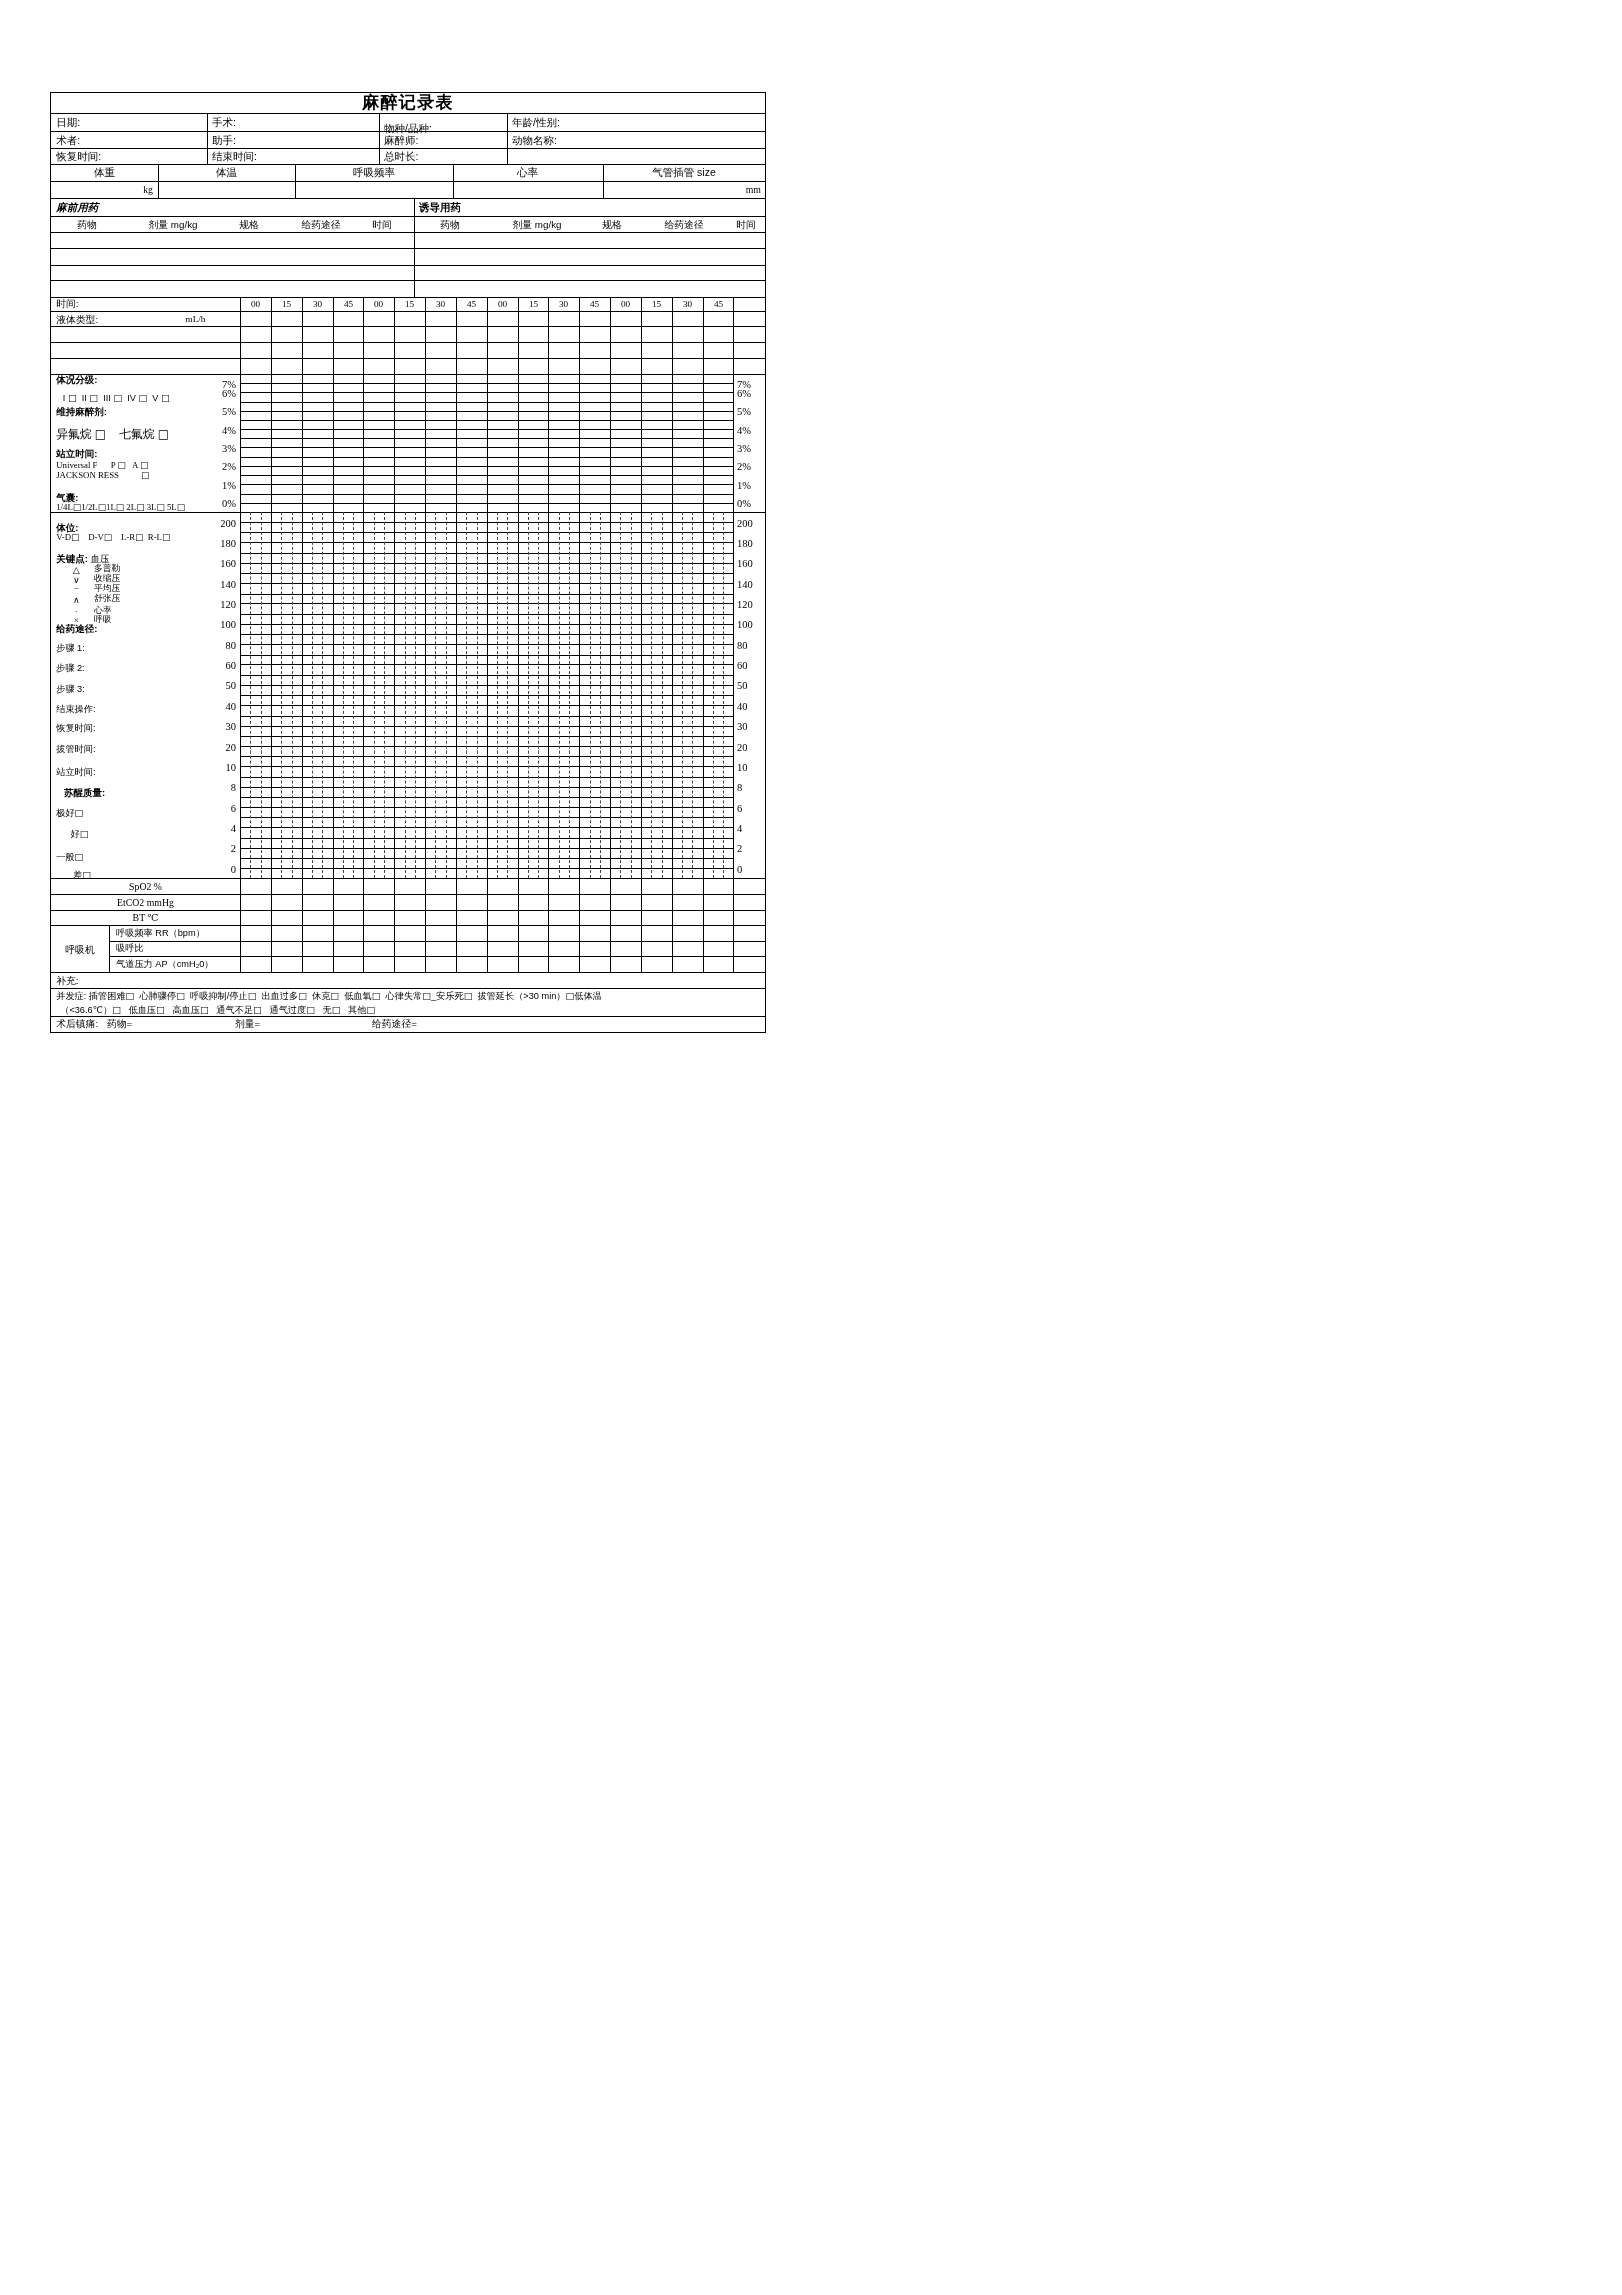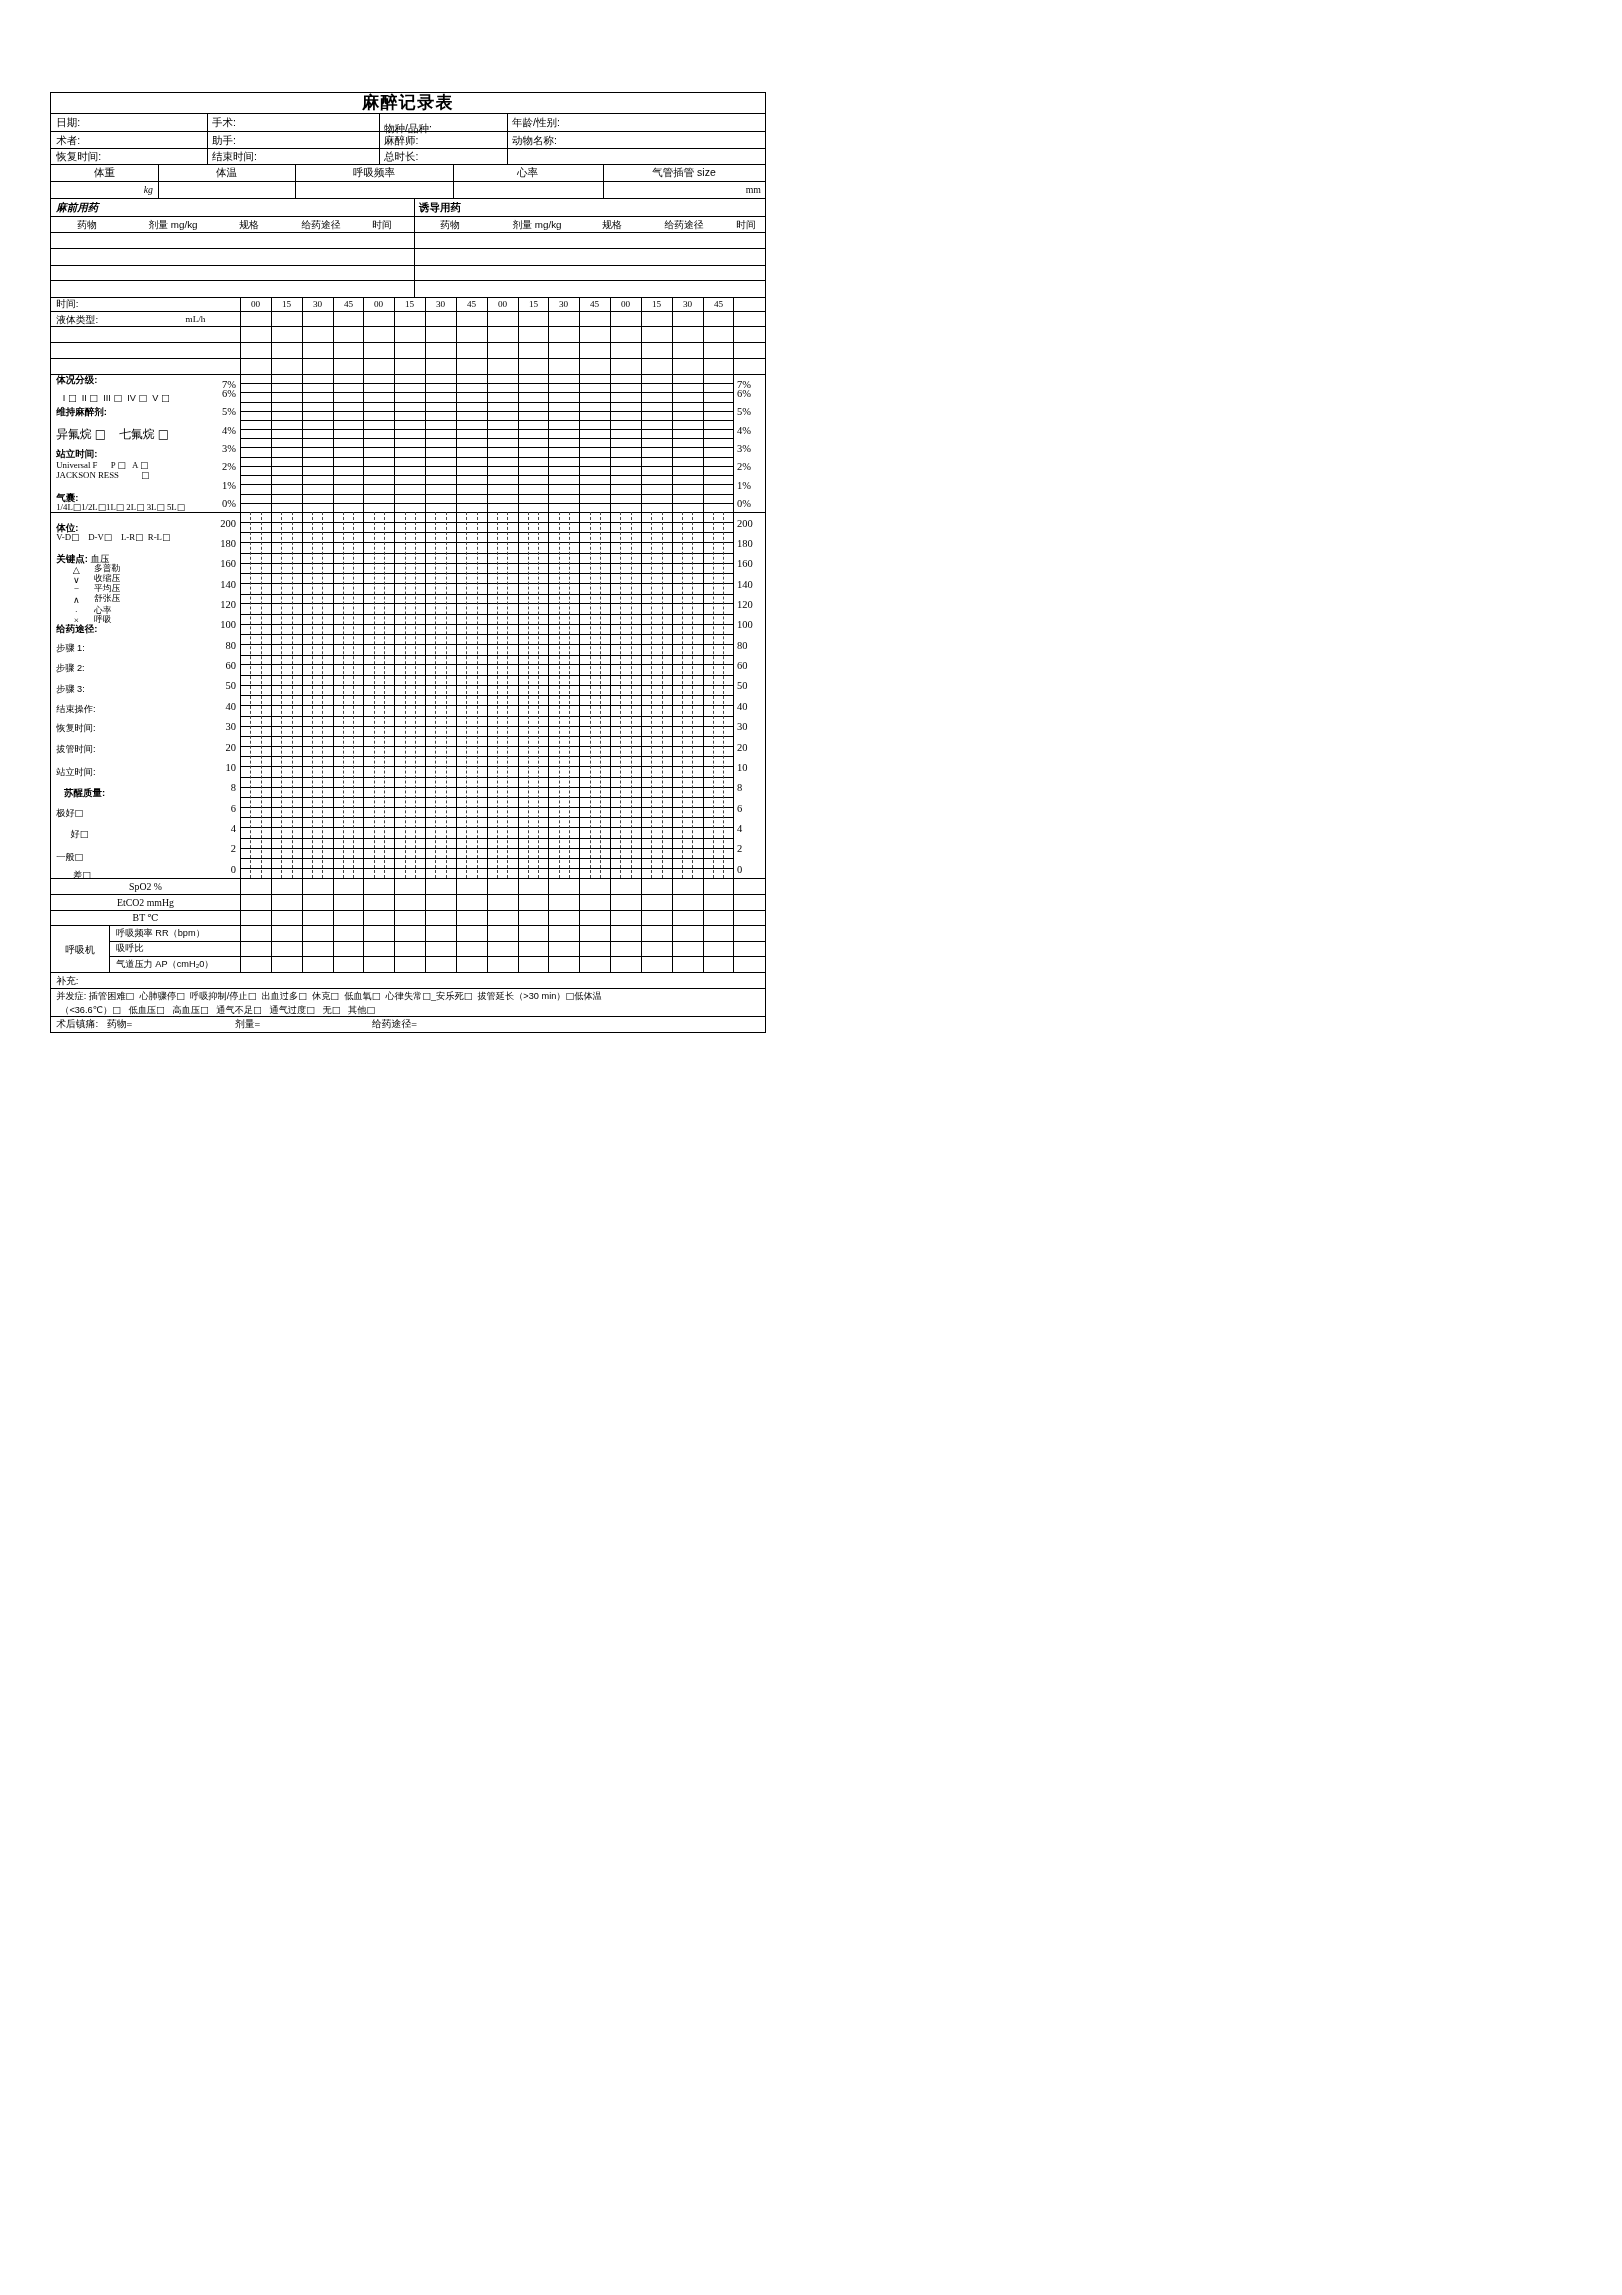--- a/index.html
+++ b/index.html
@@ -38,21 +38,21 @@
     <div class="abs hei" style="left:5.2px;top:55px;width:144px;height:16.4px;line-height:16.4px;font-size:10.5px;">恢复时间:</div>
     <div class="abs hei" style="left:161px;top:55px;width:157px;height:16.4px;line-height:16.4px;font-size:10.5px;">结束时间:</div>
     <div class="abs hei" style="left:333px;top:55px;width:118px;height:16.4px;line-height:16.4px;font-size:10.5px;">总时长:</div>
 
     <div class="abs hei tc" style="left:0;top:71px;width:107px;height:17px;line-height:17px;font-size:10.5px;">体重</div>
     <div class="abs hei tc" style="left:107px;top:71px;width:137px;height:17px;line-height:17px;font-size:10.5px;">体温</div>
     <div class="abs hei tc" style="left:244px;top:71px;width:158px;height:17px;line-height:17px;font-size:10.5px;">呼吸频率</div>
     <div class="abs hei tc" style="left:402px;top:71px;width:149px;height:17px;line-height:17px;font-size:10.5px;">心率</div>
     <div class="abs hei tc" style="left:552px;top:71px;width:162px;height:17px;line-height:17px;font-size:10.5px;">气管插管 size</div>
 
-    <div class="abs tr" style="left:0;top:88px;width:102px;height:19px;line-height:17.7px;font-size:9.8px;font-style:italic;">kg</div>
+    <div class="abs tr" style="left:0;top:88px;width:102px;height:19px;line-height:17.7px;font-size:9.8px;">kg</div>
     <div class="abs tr" style="left:552px;top:88px;width:158px;height:17.7px;line-height:17.7px;font-size:9.8px;">mm</div>
 
     <div class="abs hei b" style="left:5.2px;top:106px;width:196px;height:17.7px;line-height:17.7px;font-size:10.5px;font-style:italic;">麻前用药</div>
     <div class="abs hei b" style="left:368px;top:106px;width:196px;height:17.7px;line-height:17.7px;font-size:10.5px;">诱导用药</div>
 
     <div class="abs hei tc" style="left:0px;top:124px;width:72px;height:16.4px;line-height:16.4px;font-size:9.8px;">药物</div>
     <div class="abs hei tc" style="left:86px;top:124px;width:72px;height:16.4px;line-height:16.4px;font-size:9.8px;">剂量 mg/kg</div>
     <div class="abs hei tc" style="left:162px;top:124px;width:72px;height:16.4px;line-height:16.4px;font-size:9.8px;">规格</div>
     <div class="abs hei tc" style="left:234px;top:124px;width:72px;height:16.4px;line-height:16.4px;font-size:9.8px;">给药途径</div>
     <div class="abs hei tc" style="left:295px;top:124px;width:72px;height:16.4px;line-height:16.4px;font-size:9.8px;">时间</div>

